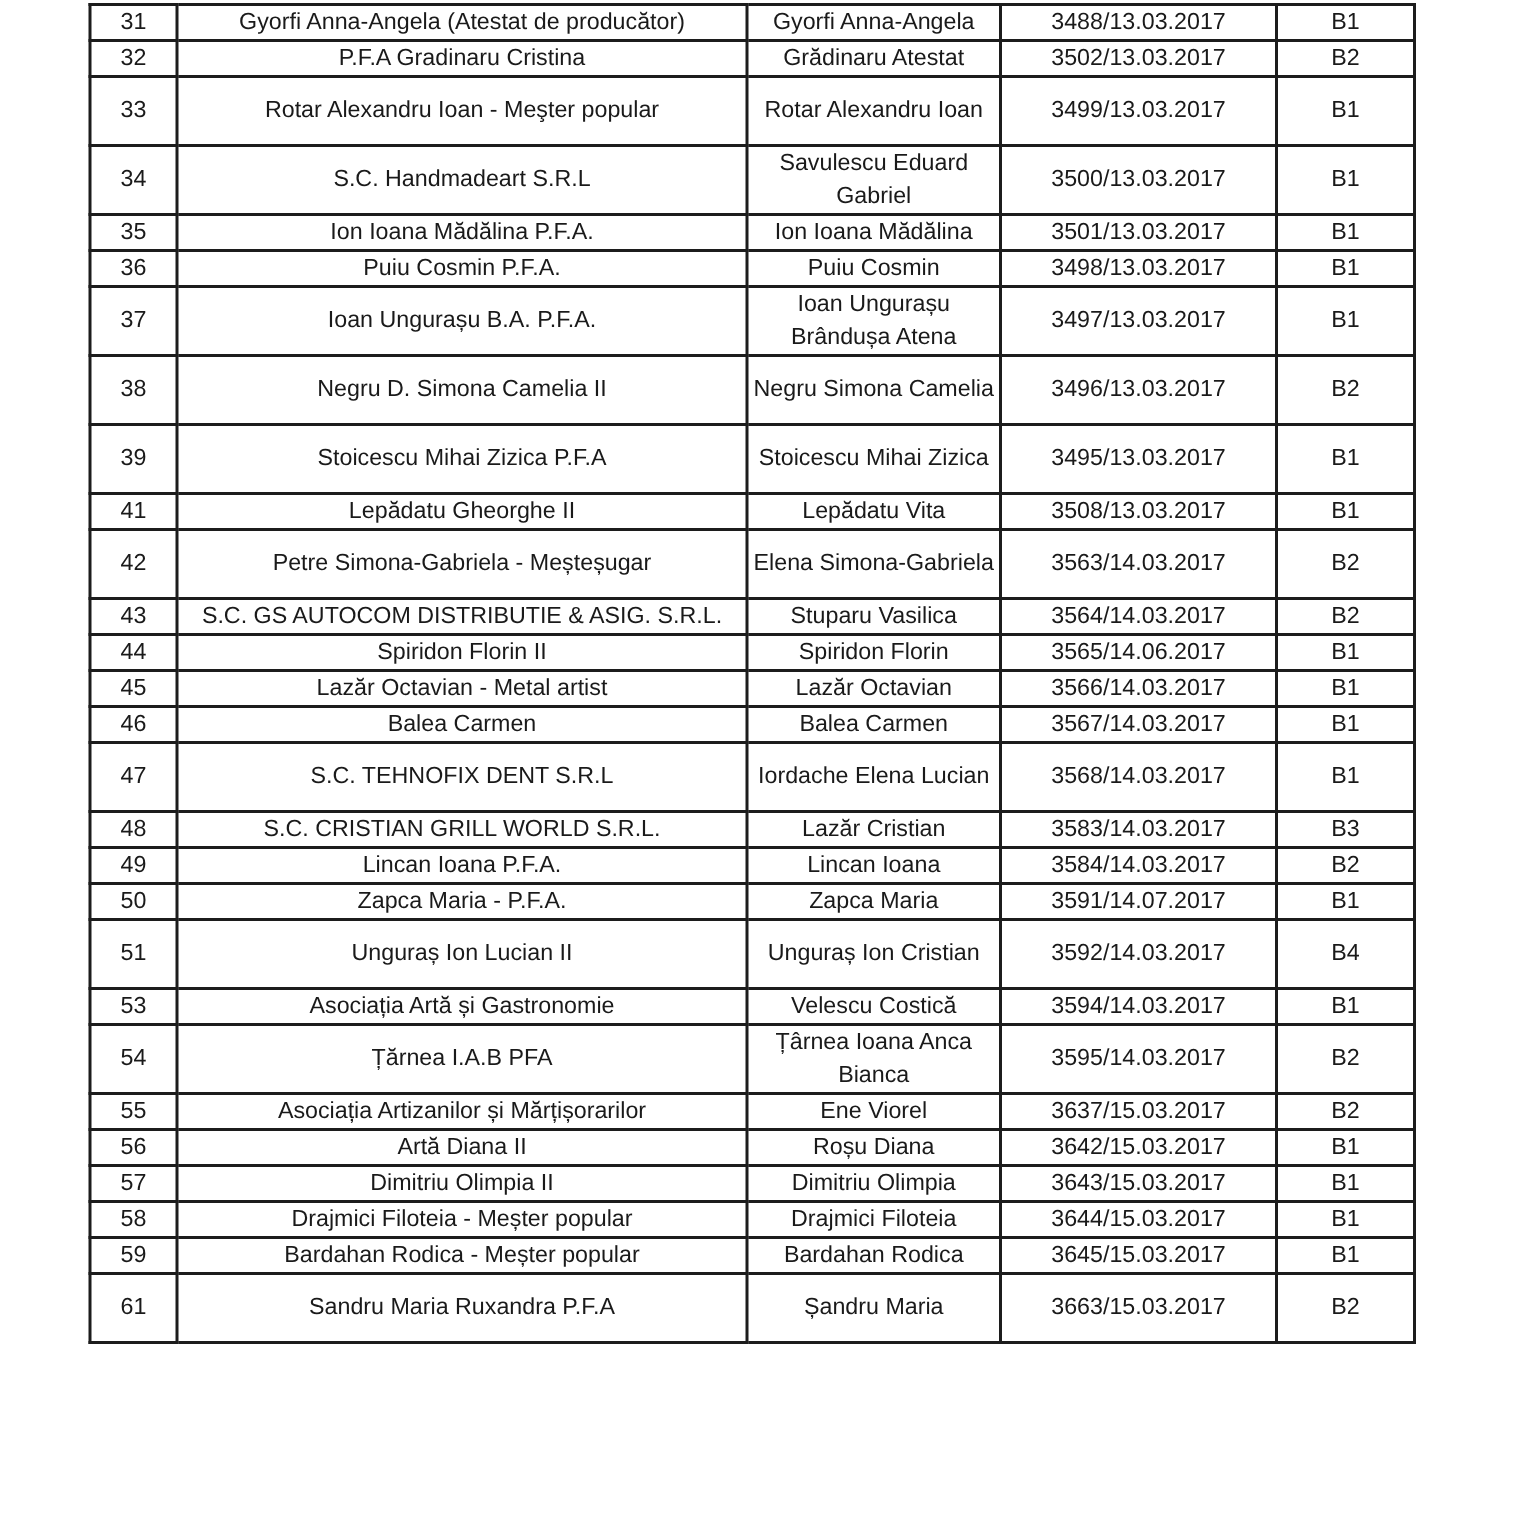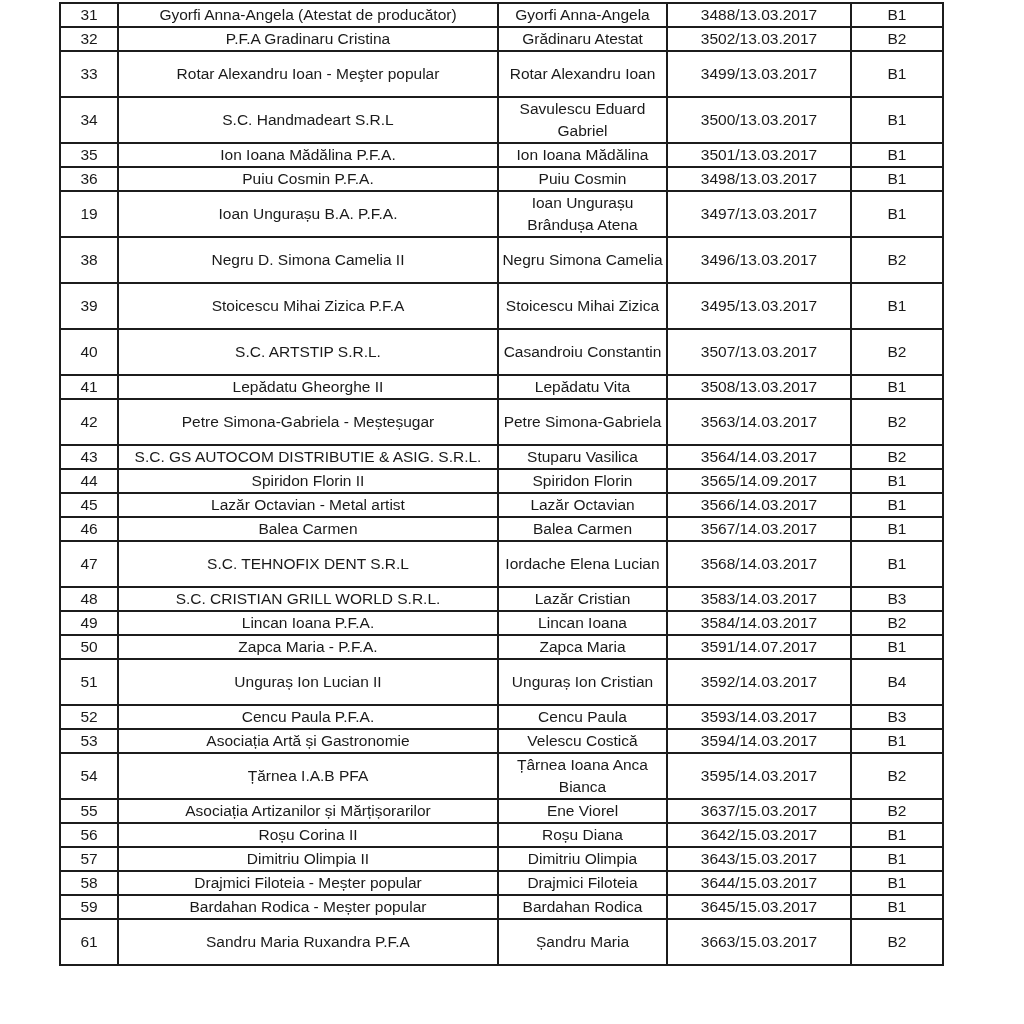--- a/index.html
+++ b/index.html
@@ -99,73 +99,66 @@
           <td class="cat">B1</td>
         </tr>
         <tr class="single">
           <td class="nr">36</td>
           <td class="name">Puiu Cosmin P.F.A.</td>
           <td class="person">Puiu Cosmin</td>
           <td class="reg">3498/13.03.2017</td>
           <td class="cat">B1</td>
         </tr>
         <tr class="double">
-          <td class="nr">19</td>
+          <td class="nr">37</td>
           <td class="name">Ioan Ungurașu B.A. P.F.A.</td>
           <td class="person">Ioan Ungurașu Brândușa Atena</td>
           <td class="reg">3497/13.03.2017</td>
           <td class="cat">B1</td>
         </tr>
         <tr class="double">
           <td class="nr">38</td>
           <td class="name">Negru D. Simona Camelia II</td>
           <td class="person">Negru Simona Camelia</td>
           <td class="reg">3496/13.03.2017</td>
           <td class="cat">B2</td>
         </tr>
         <tr class="double">
           <td class="nr">39</td>
           <td class="name">Stoicescu Mihai Zizica P.F.A</td>
           <td class="person">Stoicescu Mihai Zizica</td>
           <td class="reg">3495/13.03.2017</td>
           <td class="cat">B1</td>
         </tr>
-        <tr class="double">
-          <td class="nr">40</td>
-          <td class="name">S.C. ARTSTIP S.R.L.</td>
-          <td class="person">Casandroiu Constantin</td>
-          <td class="reg">3507/13.03.2017</td>
-          <td class="cat">B2</td>
-        </tr>
         <tr class="single">
           <td class="nr">41</td>
           <td class="name">Lepădatu Gheorghe II</td>
           <td class="person">Lepădatu Vita</td>
           <td class="reg">3508/13.03.2017</td>
           <td class="cat">B1</td>
         </tr>
         <tr class="double">
           <td class="nr">42</td>
           <td class="name">Petre Simona-Gabriela - Meșteșugar</td>
-          <td class="person">Petre Simona-Gabriela</td>
+          <td class="person">Elena Simona-Gabriela</td>
           <td class="reg">3563/14.03.2017</td>
           <td class="cat">B2</td>
         </tr>
         <tr class="single">
           <td class="nr">43</td>
           <td class="name">S.C. GS AUTOCOM DISTRIBUTIE &amp; ASIG. S.R.L.</td>
           <td class="person">Stuparu Vasilica</td>
           <td class="reg">3564/14.03.2017</td>
           <td class="cat">B2</td>
         </tr>
         <tr class="single">
           <td class="nr">44</td>
           <td class="name">Spiridon Florin II</td>
           <td class="person">Spiridon Florin</td>
-          <td class="reg">3565/14.09.2017</td>
+          <td class="reg">3565/14.06.2017</td>
           <td class="cat">B1</td>
         </tr>
         <tr class="single">
           <td class="nr">45</td>
           <td class="name">Lazăr Octavian - Metal artist</td>
           <td class="person">Lazăr Octavian</td>
           <td class="reg">3566/14.03.2017</td>
           <td class="cat">B1</td>
         </tr>
         <tr class="single">
@@ -204,27 +197,20 @@
           <td class="cat">B1</td>
         </tr>
         <tr class="double">
           <td class="nr">51</td>
           <td class="name">Unguraș Ion Lucian II</td>
           <td class="person">Unguraș Ion Cristian</td>
           <td class="reg">3592/14.03.2017</td>
           <td class="cat">B4</td>
         </tr>
         <tr class="single">
-          <td class="nr">52</td>
-          <td class="name">Cencu Paula P.F.A.</td>
-          <td class="person">Cencu Paula</td>
-          <td class="reg">3593/14.03.2017</td>
-          <td class="cat">B3</td>
-        </tr>
-        <tr class="single">
           <td class="nr">53</td>
           <td class="name">Asociația Artă și Gastronomie</td>
           <td class="person">Velescu Costică</td>
           <td class="reg">3594/14.03.2017</td>
           <td class="cat">B1</td>
         </tr>
         <tr class="double">
           <td class="nr">54</td>
           <td class="name">Țărnea I.A.B PFA</td>
           <td class="person">Țârnea Ioana Anca Bianca</td>
@@ -233,21 +219,21 @@
         </tr>
         <tr class="single">
           <td class="nr">55</td>
           <td class="name">Asociația Artizanilor și Mărțișorarilor</td>
           <td class="person">Ene Viorel</td>
           <td class="reg">3637/15.03.2017</td>
           <td class="cat">B2</td>
         </tr>
         <tr class="single">
           <td class="nr">56</td>
-          <td class="name">Roșu Corina II</td>
+          <td class="name">Artă Diana II</td>
           <td class="person">Roșu Diana</td>
           <td class="reg">3642/15.03.2017</td>
           <td class="cat">B1</td>
         </tr>
         <tr class="single">
           <td class="nr">57</td>
           <td class="name">Dimitriu Olimpia II</td>
           <td class="person">Dimitriu Olimpia</td>
           <td class="reg">3643/15.03.2017</td>
           <td class="cat">B1</td>

